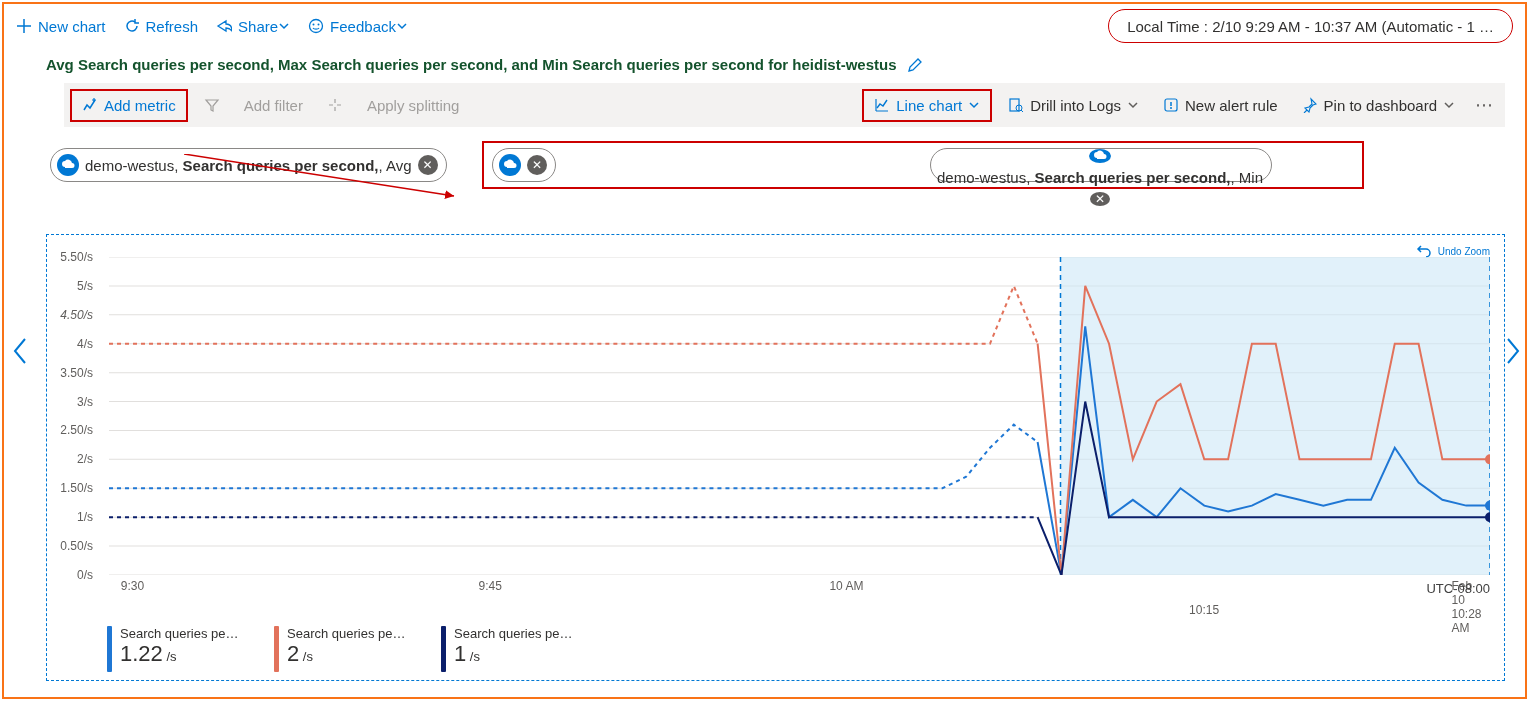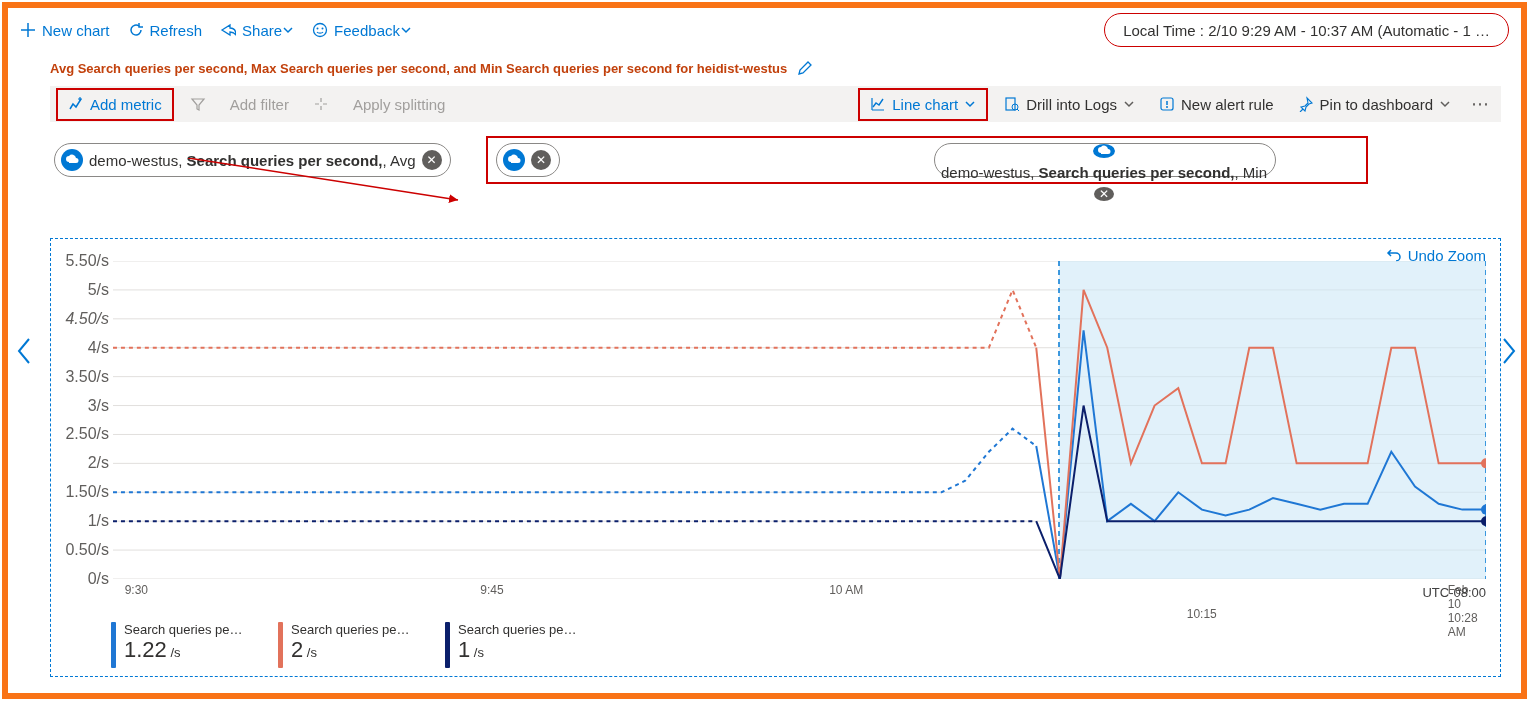--- a/index.html
+++ b/index.html
@@ -1,44 +1,44 @@
 <!DOCTYPE html>
 <html><head>
 <meta charset="utf-8">
 <style>
   * { box-sizing: border-box; margin: 0; padding: 0; }
   body { font-family: "Segoe UI", Arial, sans-serif; font-size: 14px; color: #323130; background: #fff; width: 1529px; }
-  .frame { border: 6px solid #f97316; width: 1525px; height: 697px; margin: 2px; position: relative; }
+  .frame { border: 2px solid #f97316; width: 1525px; height: 697px; margin: 2px; position: relative; }
   .topbar { height: 44px; display: flex; align-items: center; padding: 0 12px; gap: 18px; }
   .topbar .btn { display: flex; align-items: center; gap: 6px; color: #0078d4; cursor: pointer; font-size: 15px; }
   .topbar .sep-chevron { margin-left: -6px; }
   .time-pill { margin-left: auto; border: 1.5px solid #c00; border-radius: 18px; height: 34px; padding: 0 18px; display: flex; align-items: center; font-size: 15px; color: #323130; }
   .icon { width: 16px; height: 16px; display: inline-flex; align-items: center; justify-content: center; }
   svg { display: block; }
   .chevron-down { width: 12px; height: 12px; }
   .title-row { padding: 8px 20px 4px 42px; display: flex; align-items: center; gap: 10px; }
-  .title-row .title { font-size: 13px; font-weight: 600; color: #c2410c; }
+  .title-row .title { font-size: 15px; font-weight: 600; color: #14532d; }
   .title-row .edit { color: #0078d4; }
-  .toolbar2 { margin: 6px 20px 0 42px; height: 36px; background: #f3f2f1; display: flex; align-items: center; padding: 0 4px; gap: 4px; }
+  .toolbar2 { margin: 6px 20px 0 60px; height: 44px; background: #f3f2f1; display: flex; align-items: center; padding: 0 4px; gap: 4px; }
   .tb-btn { display: flex; align-items: center; gap: 6px; padding: 6px 10px; color: #323130; font-size: 15px; }
   .tb-btn.blue { color: #0078d4; }
   .tb-btn.disabled { color: #a19f9d; gap: 24px; }
   .box-red { border: 2px solid #c00; }
   .spacer { flex: 1; }
   .more { color: #605e5c; font-size: 18px; letter-spacing: 2px; padding: 0 6px; }
   .pills-row { position: relative; margin: 14px 20px 0 42px; height: 48px; }
   .pill { position: absolute; top: 7px; height: 34px; border: 1px solid #8a8886; border-radius: 18px; background: #fff; display: flex; align-items: center; padding: 0 8px 0 6px; gap: 6px; font-size: 15px; }
   .pill .cloud { width: 22px; height: 22px; background: #0078d4; border-radius: 50%; display: flex; align-items: center; justify-content: center; }
   .pill .x { width: 20px; height: 20px; border-radius: 50%; background: #605e5c; color: #fff; display: flex; align-items: center; justify-content: center; font-size: 12px; }
   .red-group { position: absolute; border: 2px solid #c00; }
   .chart-box { position: absolute; left: 42px; right: 20px; top: 230px; bottom: 16px; border: 1px dashed #0078d4; padding: 8px 14px 8px 14px; }
-  .undo { position: absolute; right: 14px; top: 8px; color: #0078d4; display: flex; align-items: flex-start; gap: 6px; font-size: 15px; }
+  .undo { position: absolute; right: 14px; top: 8px; color: #0078d4; display: flex; align-items: center; gap: 6px; font-size: 10px; }
   .plot { position: absolute; left: 62px; right: 14px; top: 22px; height: 318px; }
   .ylabels { position: absolute; left: 12px; top: 22px; height: 318px; width: 50px; }
-  .ylabels div { position: absolute; right: 4px; font-size: 16px; color: #605e5c; transform: translateY(-50%); }
+  .ylabels div { position: absolute; right: 16px; font-size: 12px; color: #605e5c; transform: translateY(-50%); }
   .xlabels { position: absolute; left: 62px; right: 14px; top: 344px; height: 20px; }
   .xlabels span { position: absolute; font-size: 12px; color: #605e5c; transform: translateX(-50%); }
   .tz { position: absolute; right: 14px; top: 346px; font-size: 13px; color: #404040; }
   .legend-row { position: absolute; left: 60px; bottom: 8px; display: flex; gap: 34px; }
   .legend-item { display: flex; gap: 8px; }
   .legend-bar { width: 5px; height: 46px; border-radius: 1px; }
   .legend-item .lname { font-size: 13px; color: #323130; max-width: 120px; white-space: nowrap; overflow: hidden; text-overflow: ellipsis; }
   .legend-item .lval { font-size: 22px; font-weight: 400; color: #323130; }
   .legend-item .lunit { font-size: 13px; color: #323130; }
   .nav-chevron { position: absolute; top: 50%; transform: translateY(-50%); color: #0078d4; }

